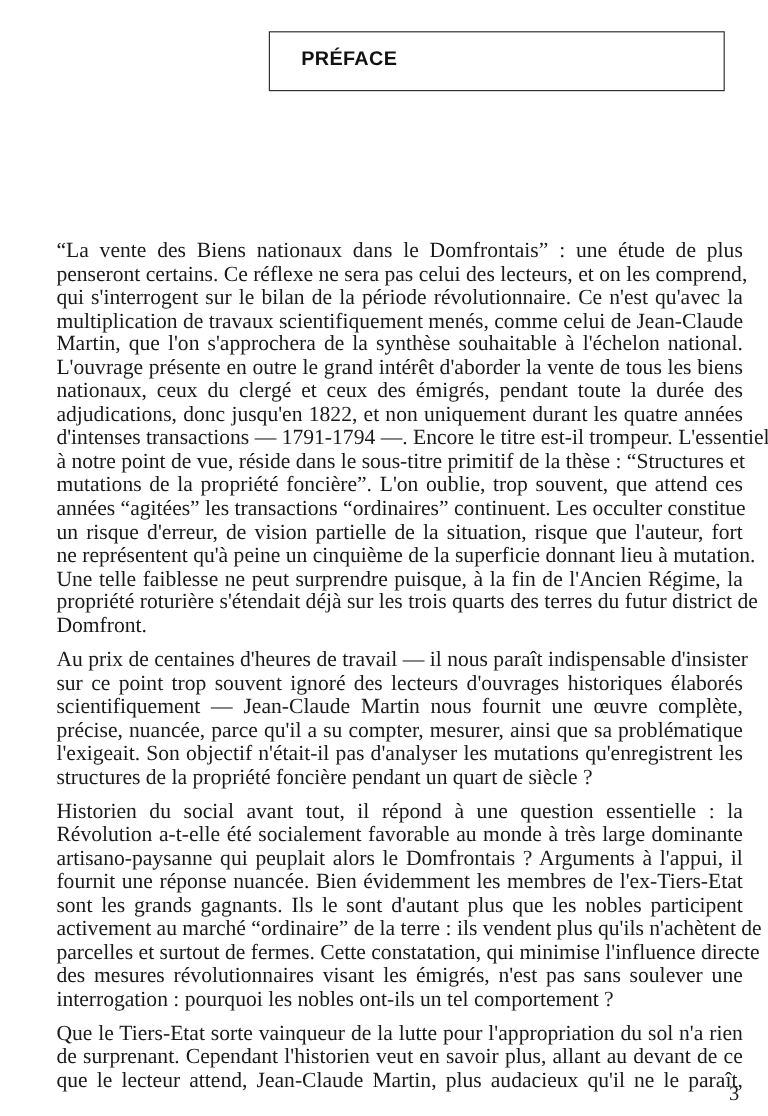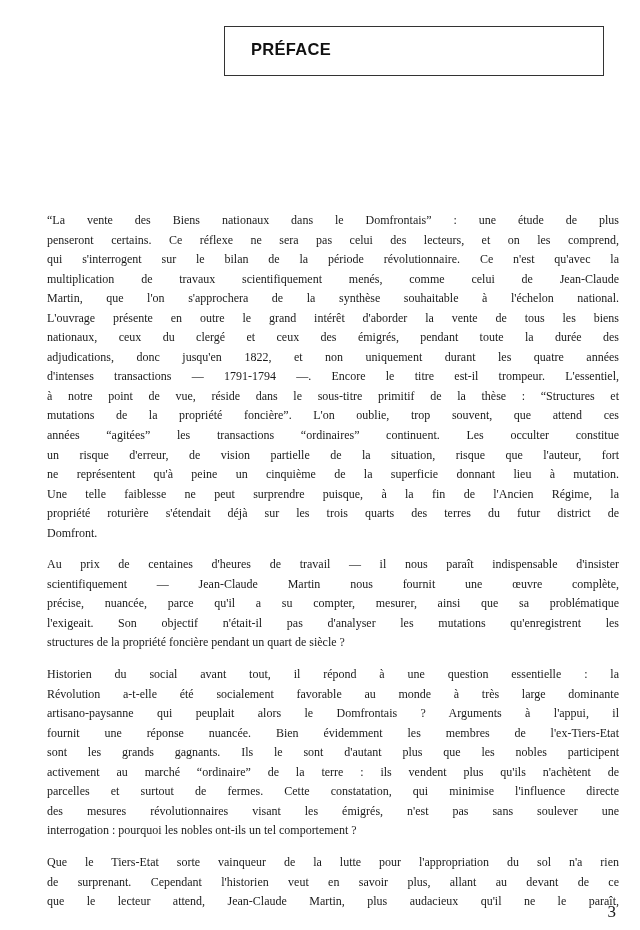--- a/index.html
+++ b/index.html
@@ -13,21 +13,21 @@
   }
   .title-box .title {
     position: absolute; left: 26px; top: 13px;
     font-family: "Liberation Sans", "DejaVu Sans", sans-serif; font-weight: bold;
     font-size: 16.5px; letter-spacing: 0.3px; color: #111;
   }
   .body-text {
     position: absolute; left: 27px; top: 199px; width: 592px;
   }
   .body-text p {
-    margin: 12px 0 9px 0; font-size: 12px; line-height: 19.55px;
+    margin: 0 0 9px 0; font-size: 18px; line-height: 19.55px;
     text-align: justify; text-indent: 20px; hyphens: none;
   }
   .body-text .line { display: block; text-align: justify; text-align-last: justify; white-space: nowrap; }
   .body-text .line.last { text-align-last: left; }
   .page-number {
     position: absolute; right: 24px; top: 902px; font-size: 17px;
   }
 </style>
 </head>
 <body>
@@ -51,20 +51,21 @@
       <span class="line">mutations de la propriété foncière”. L'on oublie, trop souvent, que attend ces</span>
       <span class="line">années “agitées” les transactions “ordinaires” continuent. Les occulter constitue</span>
       <span class="line">un risque d'erreur, de vision partielle de la situation, risque que l'auteur, fort</span>
       <span class="line">ne représentent qu'à peine un cinquième de la superficie donnant lieu à mutation.</span>
       <span class="line">Une telle faiblesse ne peut surprendre puisque, à la fin de l'Ancien Régime, la</span>
       <span class="line">propriété roturière s'étendait déjà sur les trois quarts des terres du futur district de</span>
       <span class="line last">Domfront.</span>
     </p>
     <p>
       <span class="line" style="text-indent: 20px;">Au prix de centaines d'heures de travail — il nous paraît indispensable d'insister</span>
+      <span class="line">sur ce point trop souvent ignoré des lecteurs d'ouvrages historiques élaborés</span>
       <span class="line">scientifiquement — Jean-Claude Martin nous fournit une œuvre complète,</span>
       <span class="line">précise, nuancée, parce qu'il a su compter, mesurer, ainsi que sa problématique</span>
       <span class="line">l'exigeait. Son objectif n'était-il pas d'analyser les mutations qu'enregistrent les</span>
       <span class="line last">structures de la propriété foncière pendant un quart de siècle ?</span>
     </p>
     <p>
       <span class="line" style="text-indent: 20px;">Historien du social avant tout, il répond à une question essentielle : la</span>
       <span class="line">Révolution a-t-elle été socialement favorable au monde à très large dominante</span>
       <span class="line">artisano-paysanne qui peuplait alors le Domfrontais ? Arguments à l'appui, il</span>
       <span class="line">fournit une réponse nuancée. Bien évidemment les membres de l'ex-Tiers-Etat</span>

